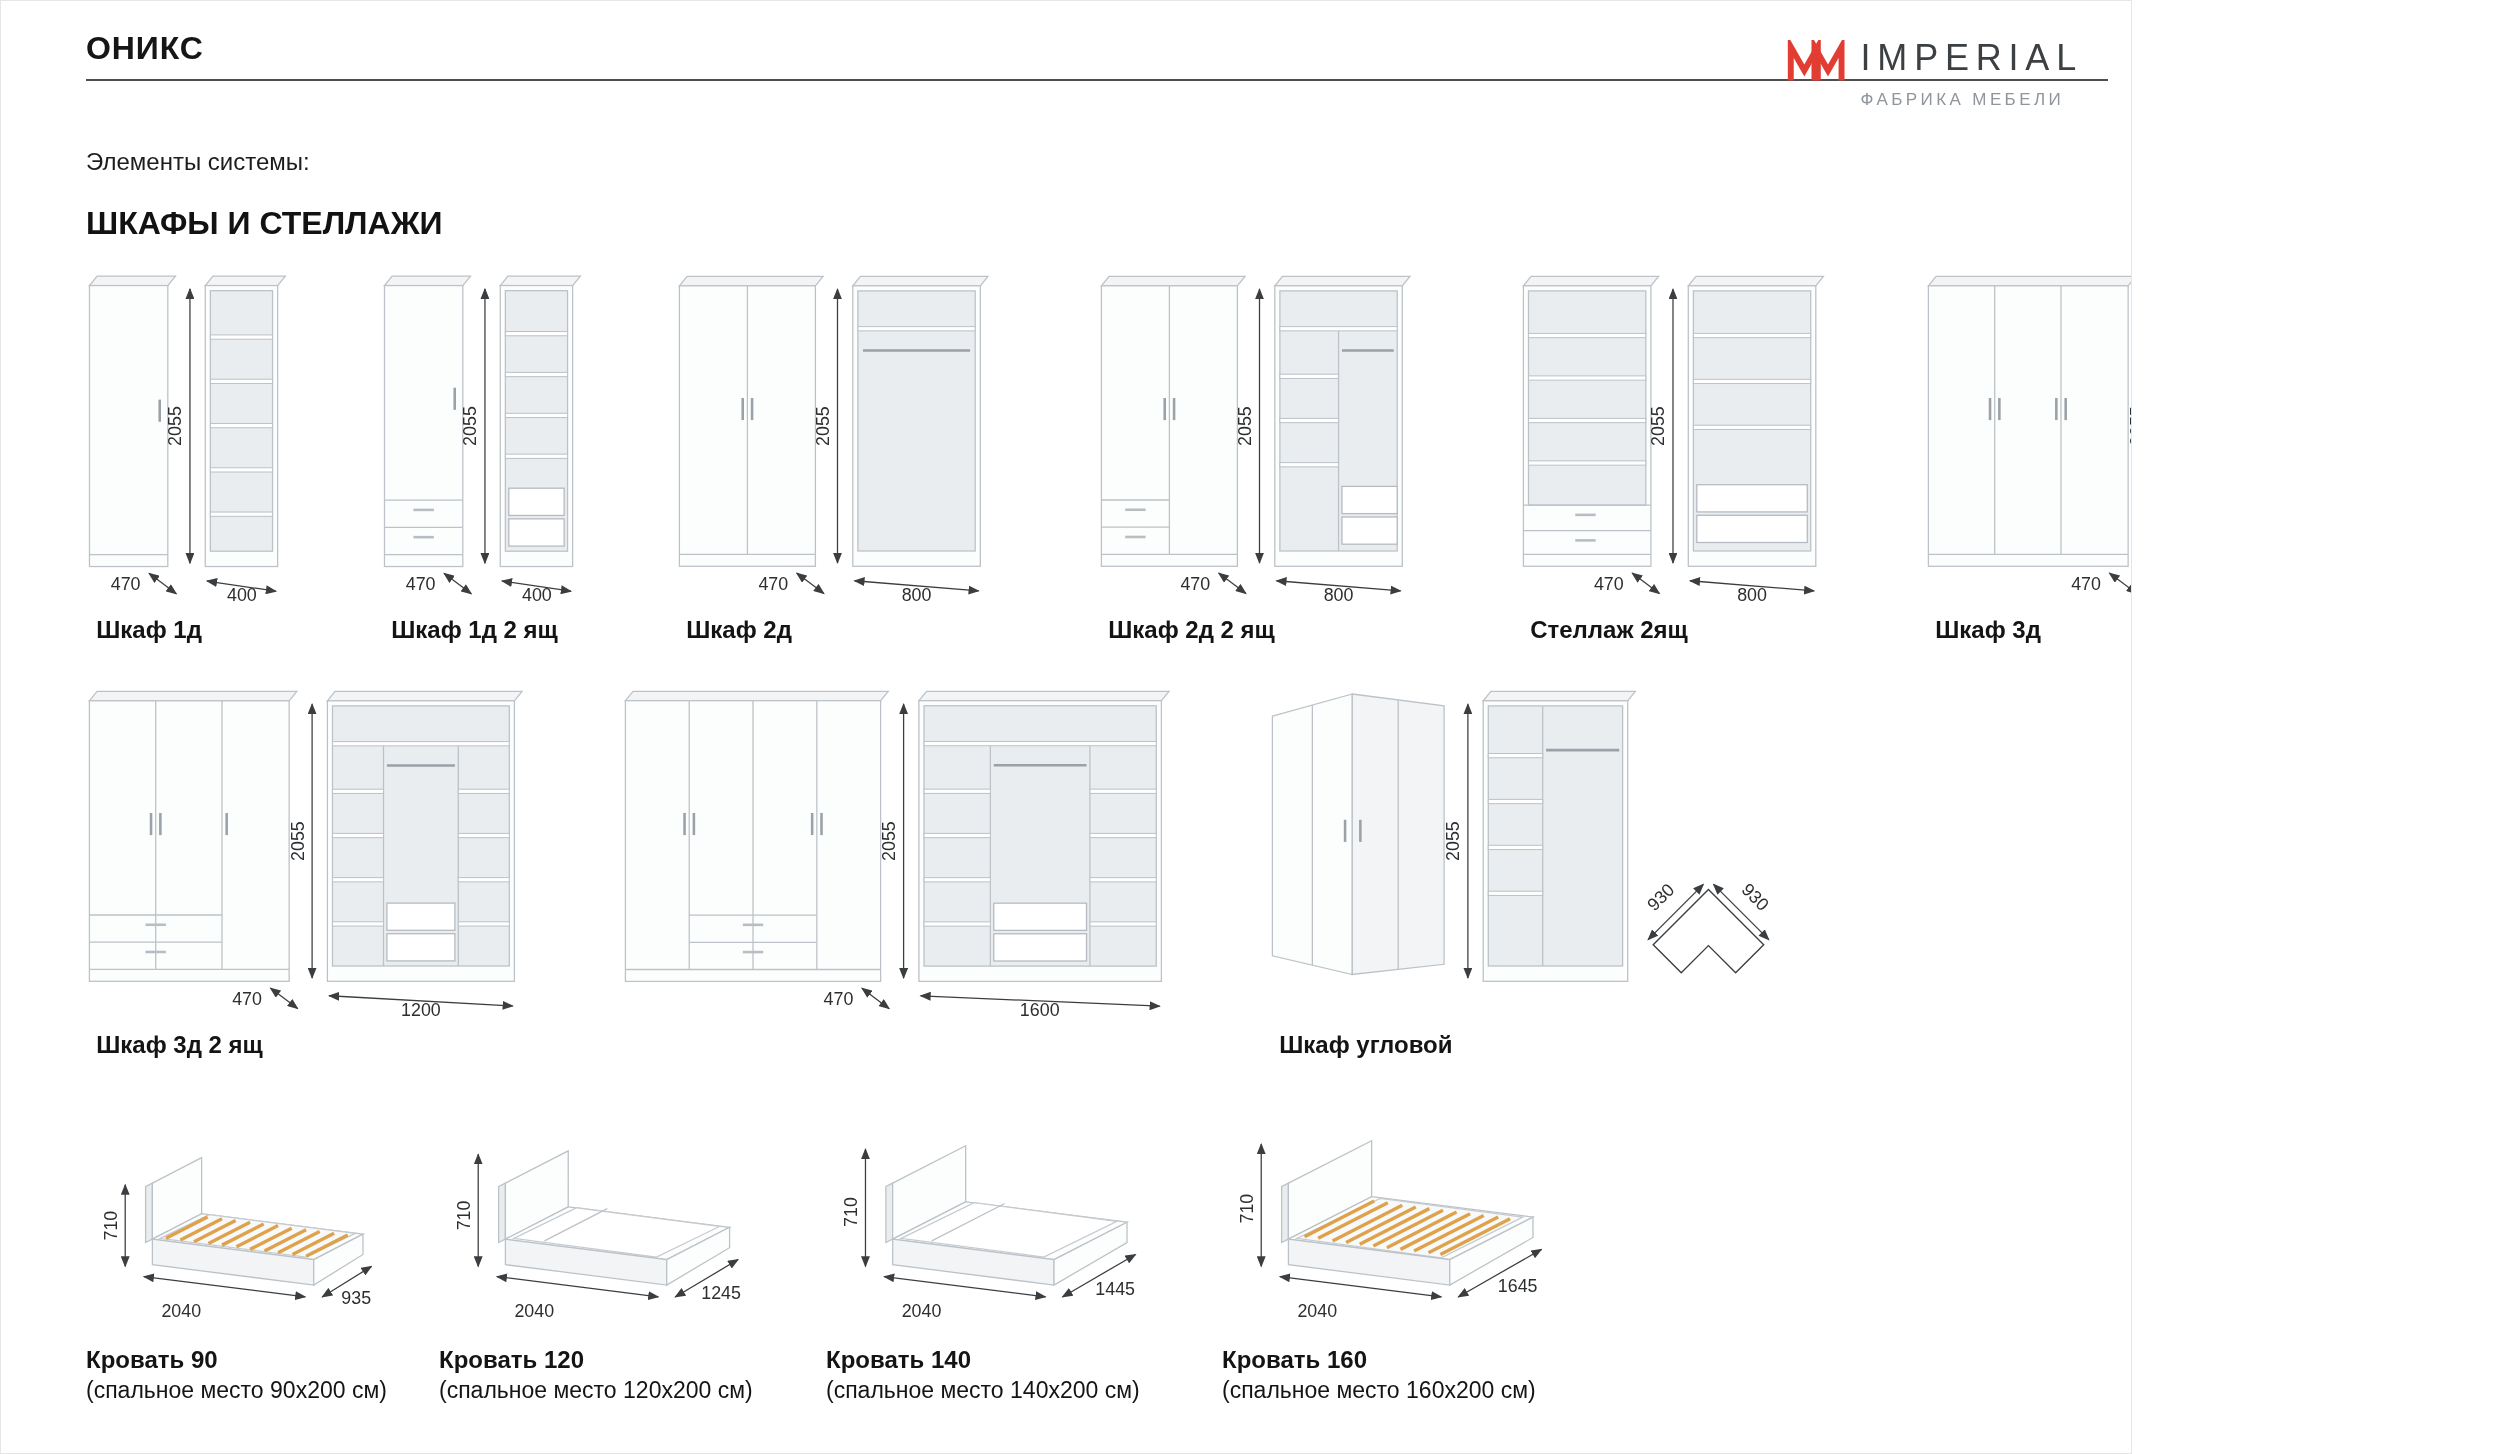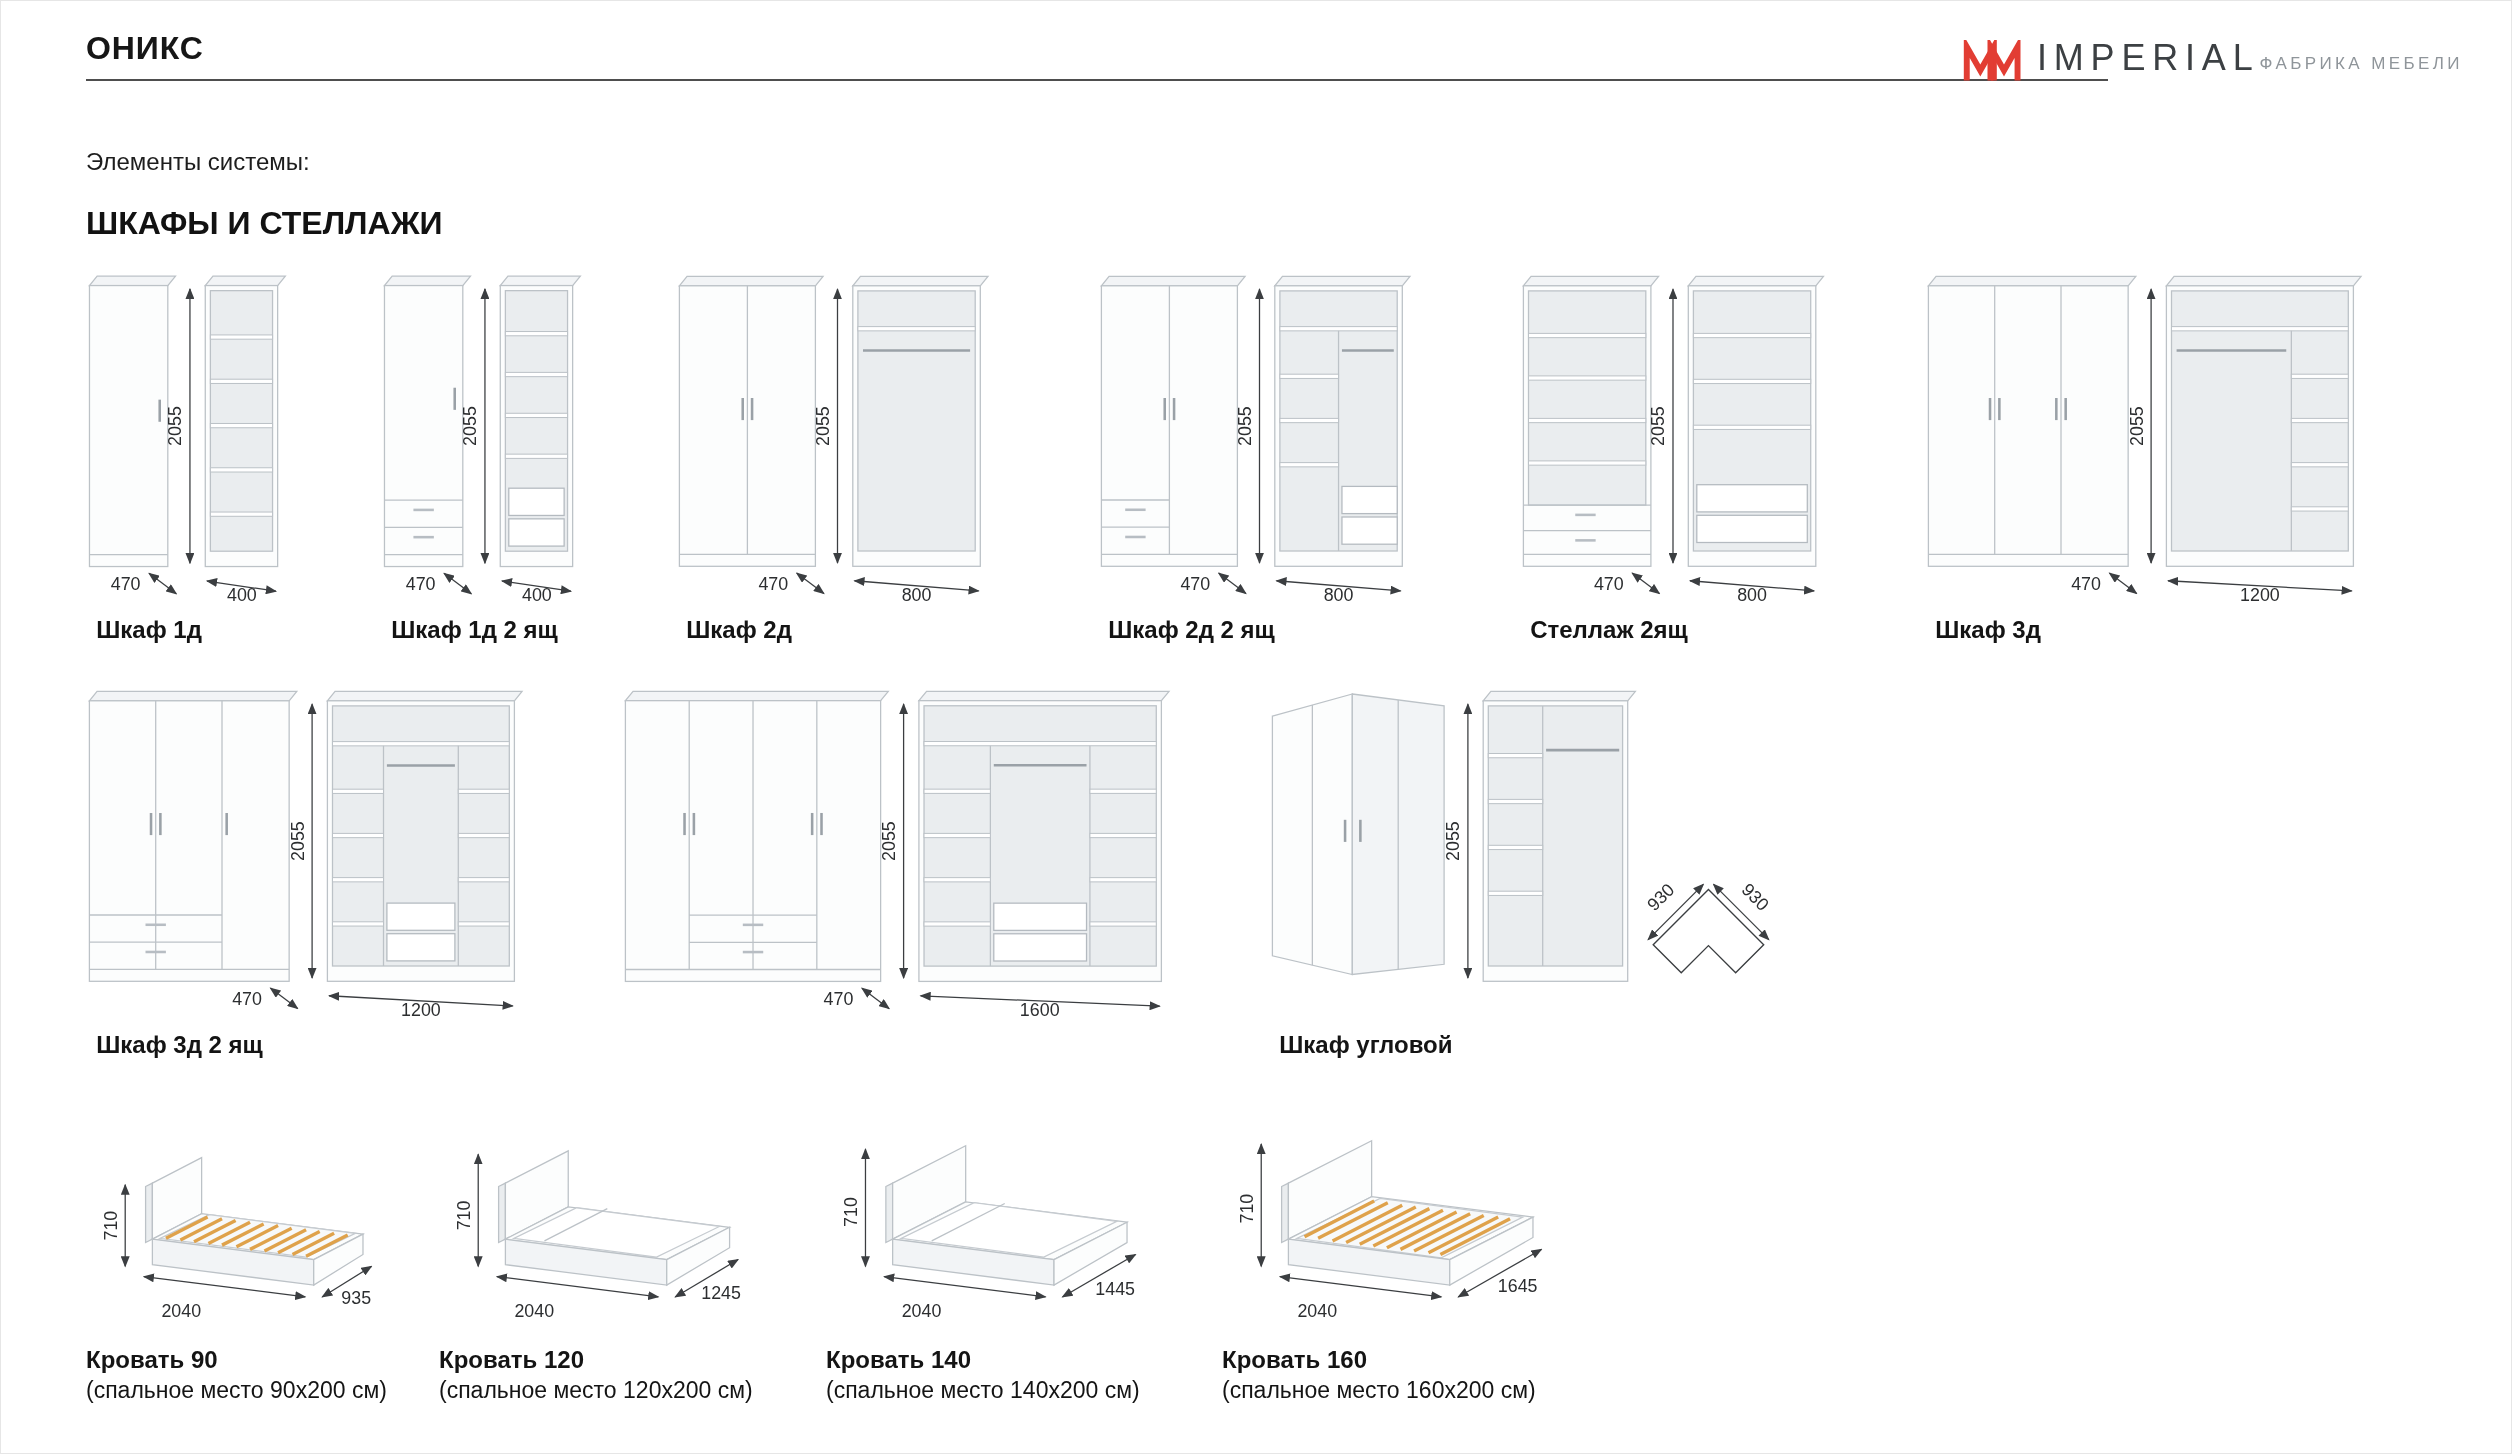--- a/index.html
+++ b/index.html
@@ -1,23 +1,23 @@
 <!DOCTYPE html>
 <html style="font-size:13.6px"><head>
 <meta charset="utf-8">
 <style>
   html,body { margin:0; padding:0; background:#ffffff; font-family:"Liberation Sans", sans-serif; }
-  .page { position:relative; width:2512px; height:1454px; background:#fff; border:0.9px solid #e6e6e6; box-sizing:border-box; overflow:hidden; }
+  .page { position:relative; width:2132px; height:1454px; background:#fff; border:0.9px solid #e6e6e6; box-sizing:border-box; overflow:hidden; }
 
   .title { position:absolute; left:85px; top:29px; font-size:32px; font-weight:bold; color:#161616; letter-spacing:0.9px; }
   .rule  { position:absolute; left:85px; top:78px; width:2022px; height:1.7px; background:#4e4e4e; }
   .subtitle { position:absolute; left:85px; top:99px; font-size:24px; color:#1d1d1d;margin-top:48px; }
 
   .logo { position:absolute; right:48px; top:39px; display:flex; align-items:flex-start; gap:13.6px; }
-  .logo-texts { display:flex; flex-direction:row; }
+  .logo-texts { display:flex; flex-direction:column; }
   .logo-brand { font-size:36px; letter-spacing:6.8px; color:#3c4043; line-height:1; }
   .logo-tagline { font-size:17px; letter-spacing:3.4px; color:#8f959a; margin-top:14px; }
 
   .section-h { position:absolute; font-size:32px; font-weight:bold; color:#121212; }
   #wardrobes-heading { left:85px; top:204px;text-align:center; }
 
   .beds-head { position:absolute; left:85px; top:1061px; width:1514px; display:flex; align-items:center; gap:22px; }
   .beds-head .hline { flex:1; height:0.9px; background:#a9a9a9; margin-top:5.1px; }
 
   .row { position:absolute; display:flex; align-items:flex-start; }

